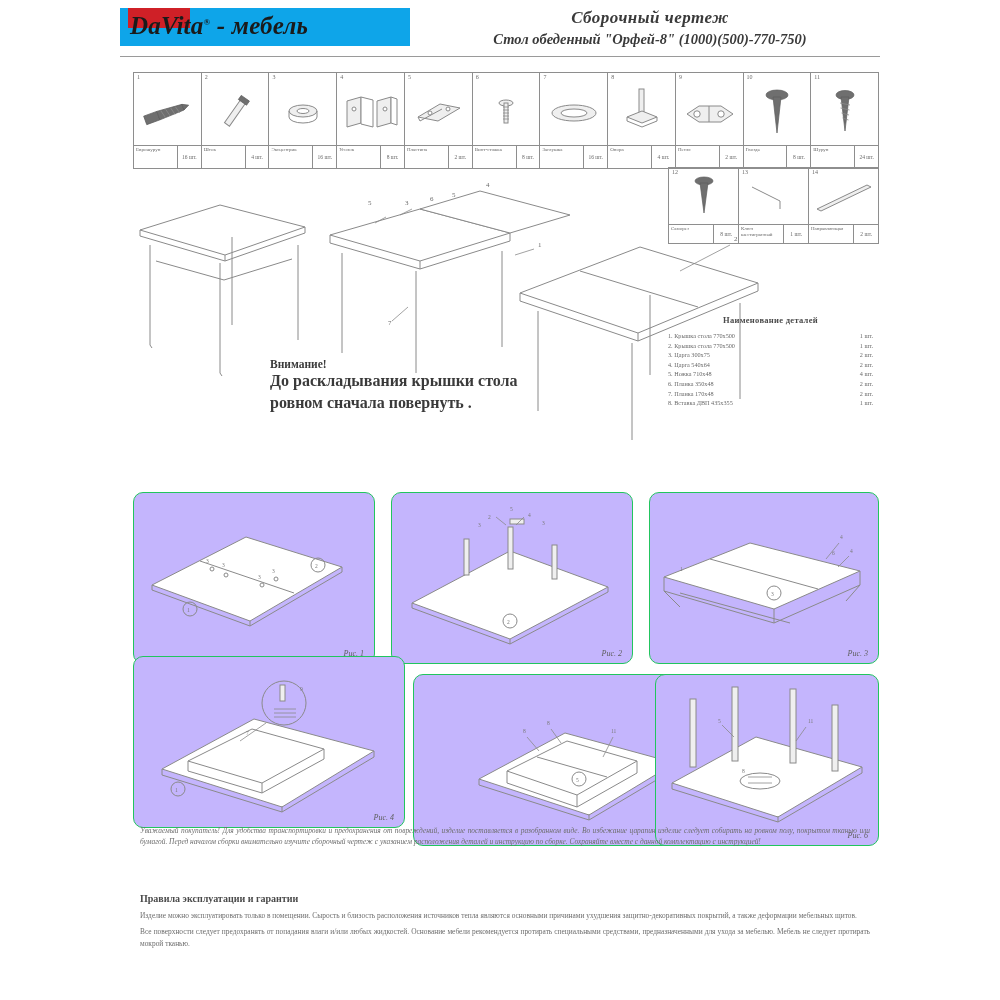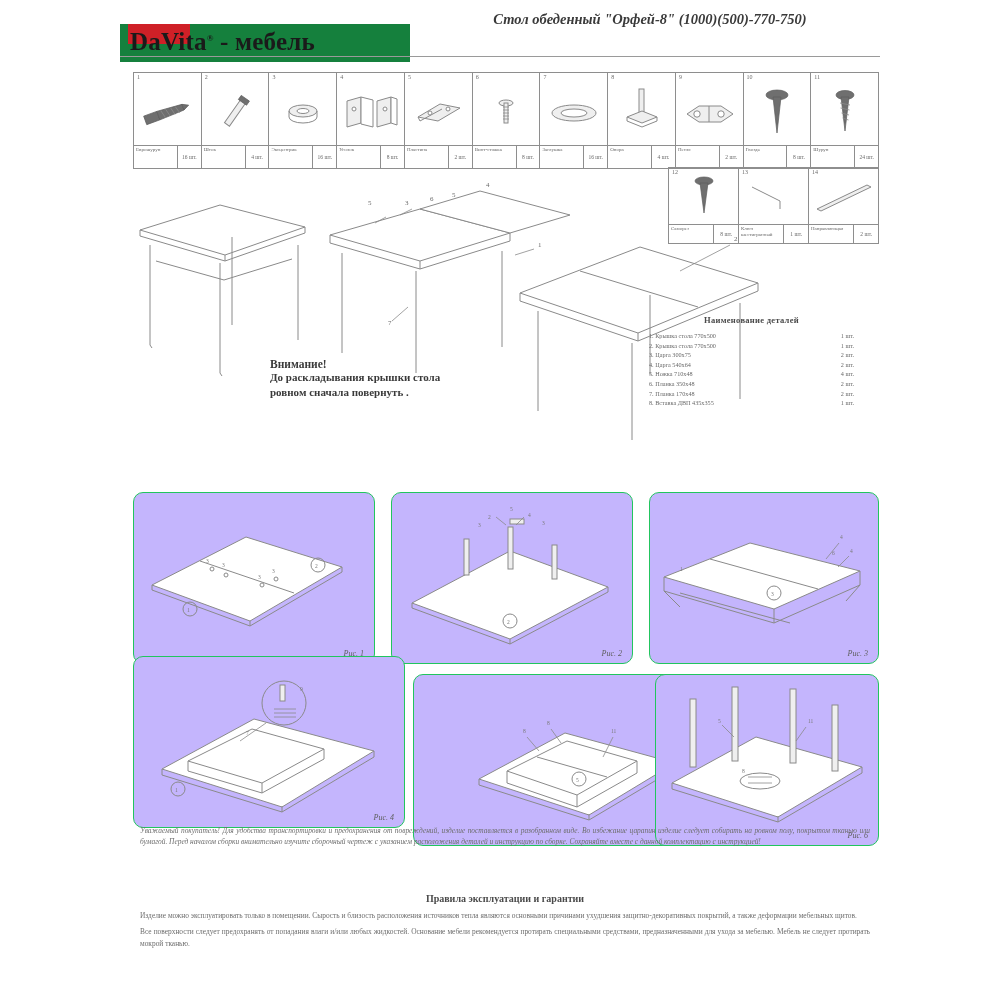--- a/index.html
+++ b/index.html
@@ -8,22 +8,22 @@
     background:#ffffff;
     font-family:"Liberation Serif", serif;
     color:#2b2b2b;
     overflow:hidden;
   }
   .page{position:relative;width:1000px;height:1000px;}
 
   
   .header{position:absolute;left:120px;top:8px;width:760px;height:48px;}
   .logo{
-    position:absolute;left:0;top:16px;width:290px;height:38px;
-    background:#15803d;border:none;
+    position:absolute;left:0;top:0;width:290px;height:38px;
+    background:#0ea5e9;border:none;font-style:italic;
   }
   .logo-red{
     position:absolute;left:8px;top:0px;width:62px;height:20px;background:#cf2027;
   }
   .logo-text{
     position:absolute;left:10px;top:4px;font-family:"Liberation Serif",serif;
     font-weight:bold;font-size:25px;letter-spacing:.2px;color:#1a1a1a;white-space:nowrap;
   }
   .logo-text .dav{color:#1a1a1a;}
   .title-block{position:absolute;left:300px;top:0;width:460px;text-align:center;}
@@ -56,23 +56,23 @@
      border:1px solid #8e8e8e;display:flex;}
   .parts2 .pcell{flex:1;}
   .parts2 .picon{top:6px;height:46px;}
   .parts2 .pfoot{height:18px;}
 
   
   .illus{position:absolute;left:120px;top:175px;width:760px;height:265px;}
 
   .warn{position:absolute;left:270px;top:358px;width:300px;}
   .warn-title{font-weight:bold;font-size:11.5px;color:#3a3a3a;}
-  .warn-l{font-weight:bold;font-size:11px;color:#3a3a3a;line-height:1.35;}
-
-  .plist{position:absolute;left:649px;top:315px;width:205px;}
+  .warn-l{font-weight:bold;font-size:16px;color:#3a3a3a;line-height:1.35;}
+
+  .plist{position:absolute;left:668px;top:315px;width:205px;}
   .plist-title{font-weight:bold;font-size:8.5px;text-align:center;color:#4a4a4a;
      letter-spacing:.3px;}
   .plist ul{list-style:none;margin:6px 0 0 0;padding:0;}
   .plist li{font-size:6.2px;color:#6a6a6a;display:flex;line-height:1.55;}
   .plist li .t{flex:1;}
   .plist li .q{width:34px;text-align:right;}
 
   
   .figs{position:absolute;left:133px;top:448px;width:744px;height:352px;}
   .fig{
@@ -84,21 +84,21 @@
   .f1{left:0;top:0;width:240px;height:170px;}
   .f2{left:258px;top:0;width:240px;height:170px;}
   .f3{left:516px;top:0;width:228px;height:170px;}
   .f4{left:0;top:164px;width:270px;height:170px;}
   .f5{left:280px;top:182px;width:232px;height:170px;padding-left:47px;}
   .f6{left:522px;top:182px;width:222px;height:170px;}
 
   
   .note{position:absolute;left:140px;top:825px;width:730px;font-style:italic;
      font-size:7.4px;color:#6d6d6d;text-align:justify;line-height:1.5;}
-  .rules-title{position:absolute;left:140px;top:893px;width:730px;text-align:center;
+  .rules-title{position:absolute;left:140px;top:893px;width:730px;
      font-weight:bold;font-size:10px;color:#4a4a4a;}
   .rules{position:absolute;left:140px;top:910px;width:730px;font-size:7.4px;
      color:#6d6d6d;text-align:justify;line-height:1.55;}
   .rules p{margin:0 0 5px 0;}
 
   svg{display:block;}
   .ln{fill:none;stroke:#8a8a8a;stroke-width:1;}
   .lnL{fill:none;stroke:#8a8a8a;stroke-width:0.8;}
   .fillg{fill:#efefef;stroke:#8a8a8a;stroke-width:1;}
   .fillw{fill:#ffffff;stroke:#8a8a8a;stroke-width:1;}
@@ -113,20 +113,21 @@
 
   <div class="header">
     <div class="logo">
       <div class="logo-red"></div>
       <div class="logo-text">
         <span class="dav">DaVita</span><span style="font-size:9px;vertical-align:super;">®</span>
         <span>- мебель</span>
       </div>
     </div>
     <div class="title-block">
+      <div class="title-main">Сборочный чертеж</div>
       <div class="title-sub">Стол обеденный "Орфей-8" (1000)(500)-770-750)</div>
     </div>
   </div>
   <div class="hdr-rule"></div>
 
   <div class="parts">
 
     <div class="pcell">
       <div class="pnum">1</div>
       <div class="picon">

